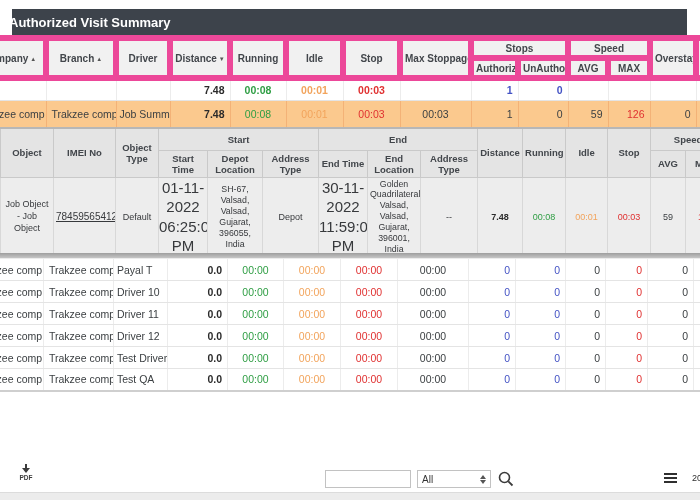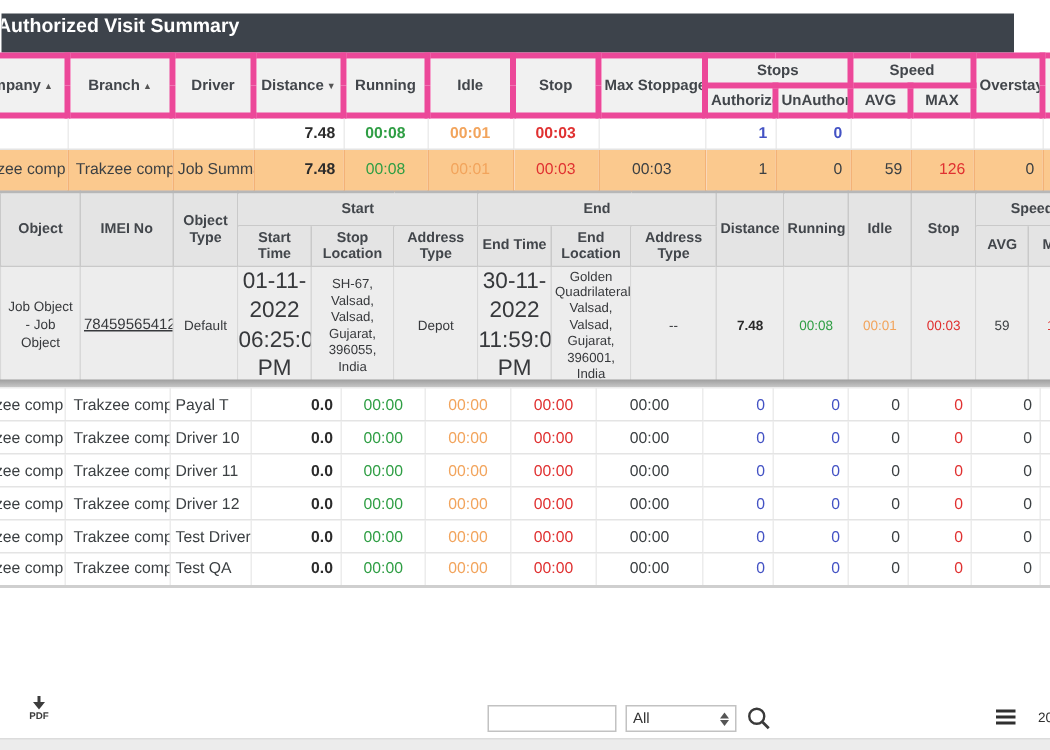--- a/index.html
+++ b/index.html
@@ -1,28 +1,28 @@
 <!DOCTYPE html>
 <html><head>
 <meta charset="utf-8">
 <style>
   * { margin:0; padding:0; box-sizing:border-box; }
   body { background:#888; font-family:"Liberation Sans", sans-serif; }
   .screen { position:relative; width:700px; height:500px; background:#fff; overflow:hidden; margin:0 auto; }
 
   
-  .titlebar { position:absolute; top:9px; left:1px; width:675px; height:26px; background:#3d434b;
-              display:flex; align-items:flex-start; padding-left:0; overflow:hidden; }
+  .titlebar { position:absolute; top:9px; left:12px; width:675px; height:26px; background:#3d434b;
+              display:flex; align-items:center; padding-left:0; overflow:hidden; }
   .report-title { color:#ffffff; font-size:13px; font-weight:bold; margin-left:-3px; white-space:nowrap; }
   .report-dates { color:#c9a53c; font-size:10px; font-weight:bold; margin-left:8px; white-space:nowrap; }
 
   
   table { border-collapse:collapse; table-layout:fixed; }
   .main-tbl { position:absolute; left:-30px; width:790px; font-size:10.5px; color:#3c4043; }
-  .main-tbl th { background:#f1f1f1; border:4px solid #ec4899; font-weight:bold; color:#42464b;
+  .main-tbl th { background:#f1f1f1; border:6px solid #ec4899; font-weight:bold; color:#42464b;
                  font-size:10px; padding:0 2px; overflow:hidden; white-space:nowrap; text-align:center; }
   .main-tbl td { border:1px solid #ececec; border-bottom:1px solid #e4e4e4; padding:0 5px;
                  overflow:hidden; white-space:nowrap; background:#fff; }
   .th-sub { font-size:9px; text-align:left; padding-left:2px; }
   .hdr-row1 { height:20px; } .hdr-row2 { height:20px; }
   .sum-row { height:22px; } .sum-row td { font-weight:bold; }
   .sel-row { height:28px; }
   .sel-row td { background:#fbc98e; border-color:#f3b277; }
   .data-row { height:22px; }
   .num { text-align:right; } .ctr { text-align:center; } .lft { text-align:left; }
@@ -185,21 +185,21 @@
       <th colspan="3">Start</th>
       <th colspan="3">End</th>
       <th rowspan="2">Distance</th>
       <th rowspan="2">Running</th>
       <th rowspan="2">Idle</th>
       <th rowspan="2">Stop</th>
       <th colspan="2">Speed</th>
     </tr>
     <tr class="dh2">
       <th>Start Time</th>
-      <th>Stop Location</th>
+      <th>Depot Location</th>
       <th>Address Type</th>
       <th>End Time</th>
       <th>End Location</th>
       <th>Address Type</th>
       <th>AVG</th>
       <th>MAX</th>
     </tr>
     <tr class="detail-data">
       <td class="obj">Job Object - Job Object</td>
       <td class="imei">78459565412</td>

